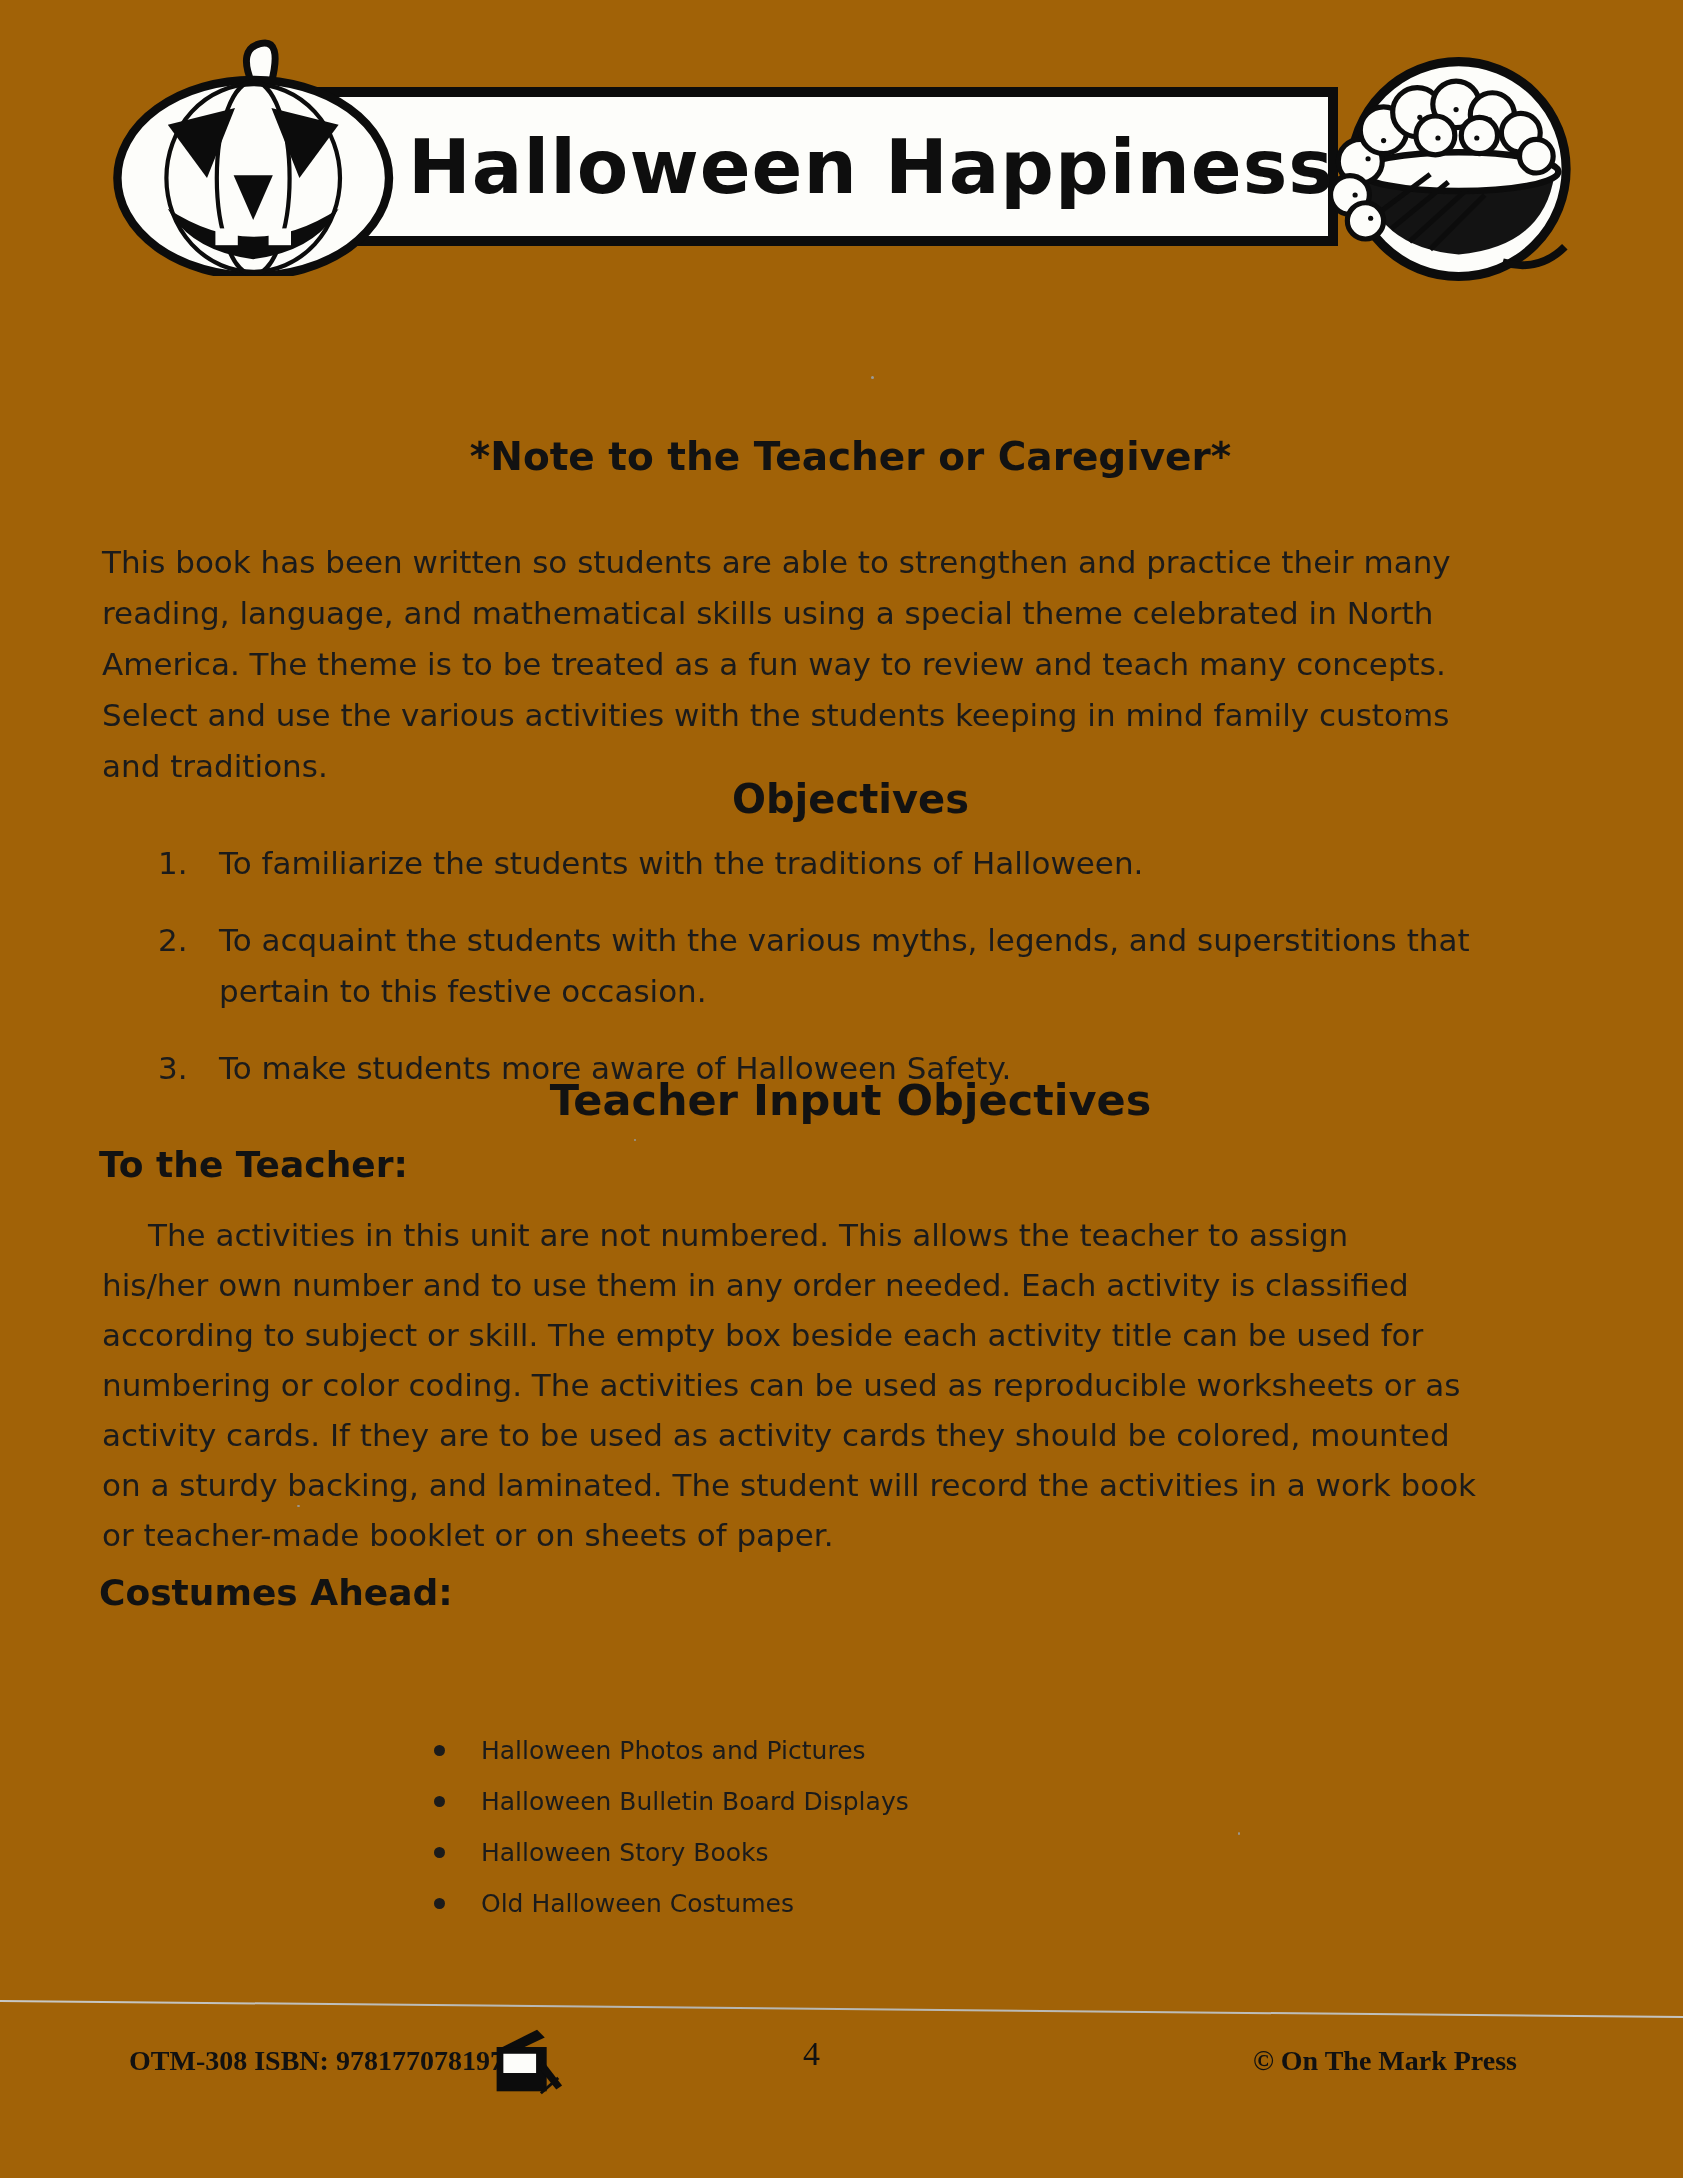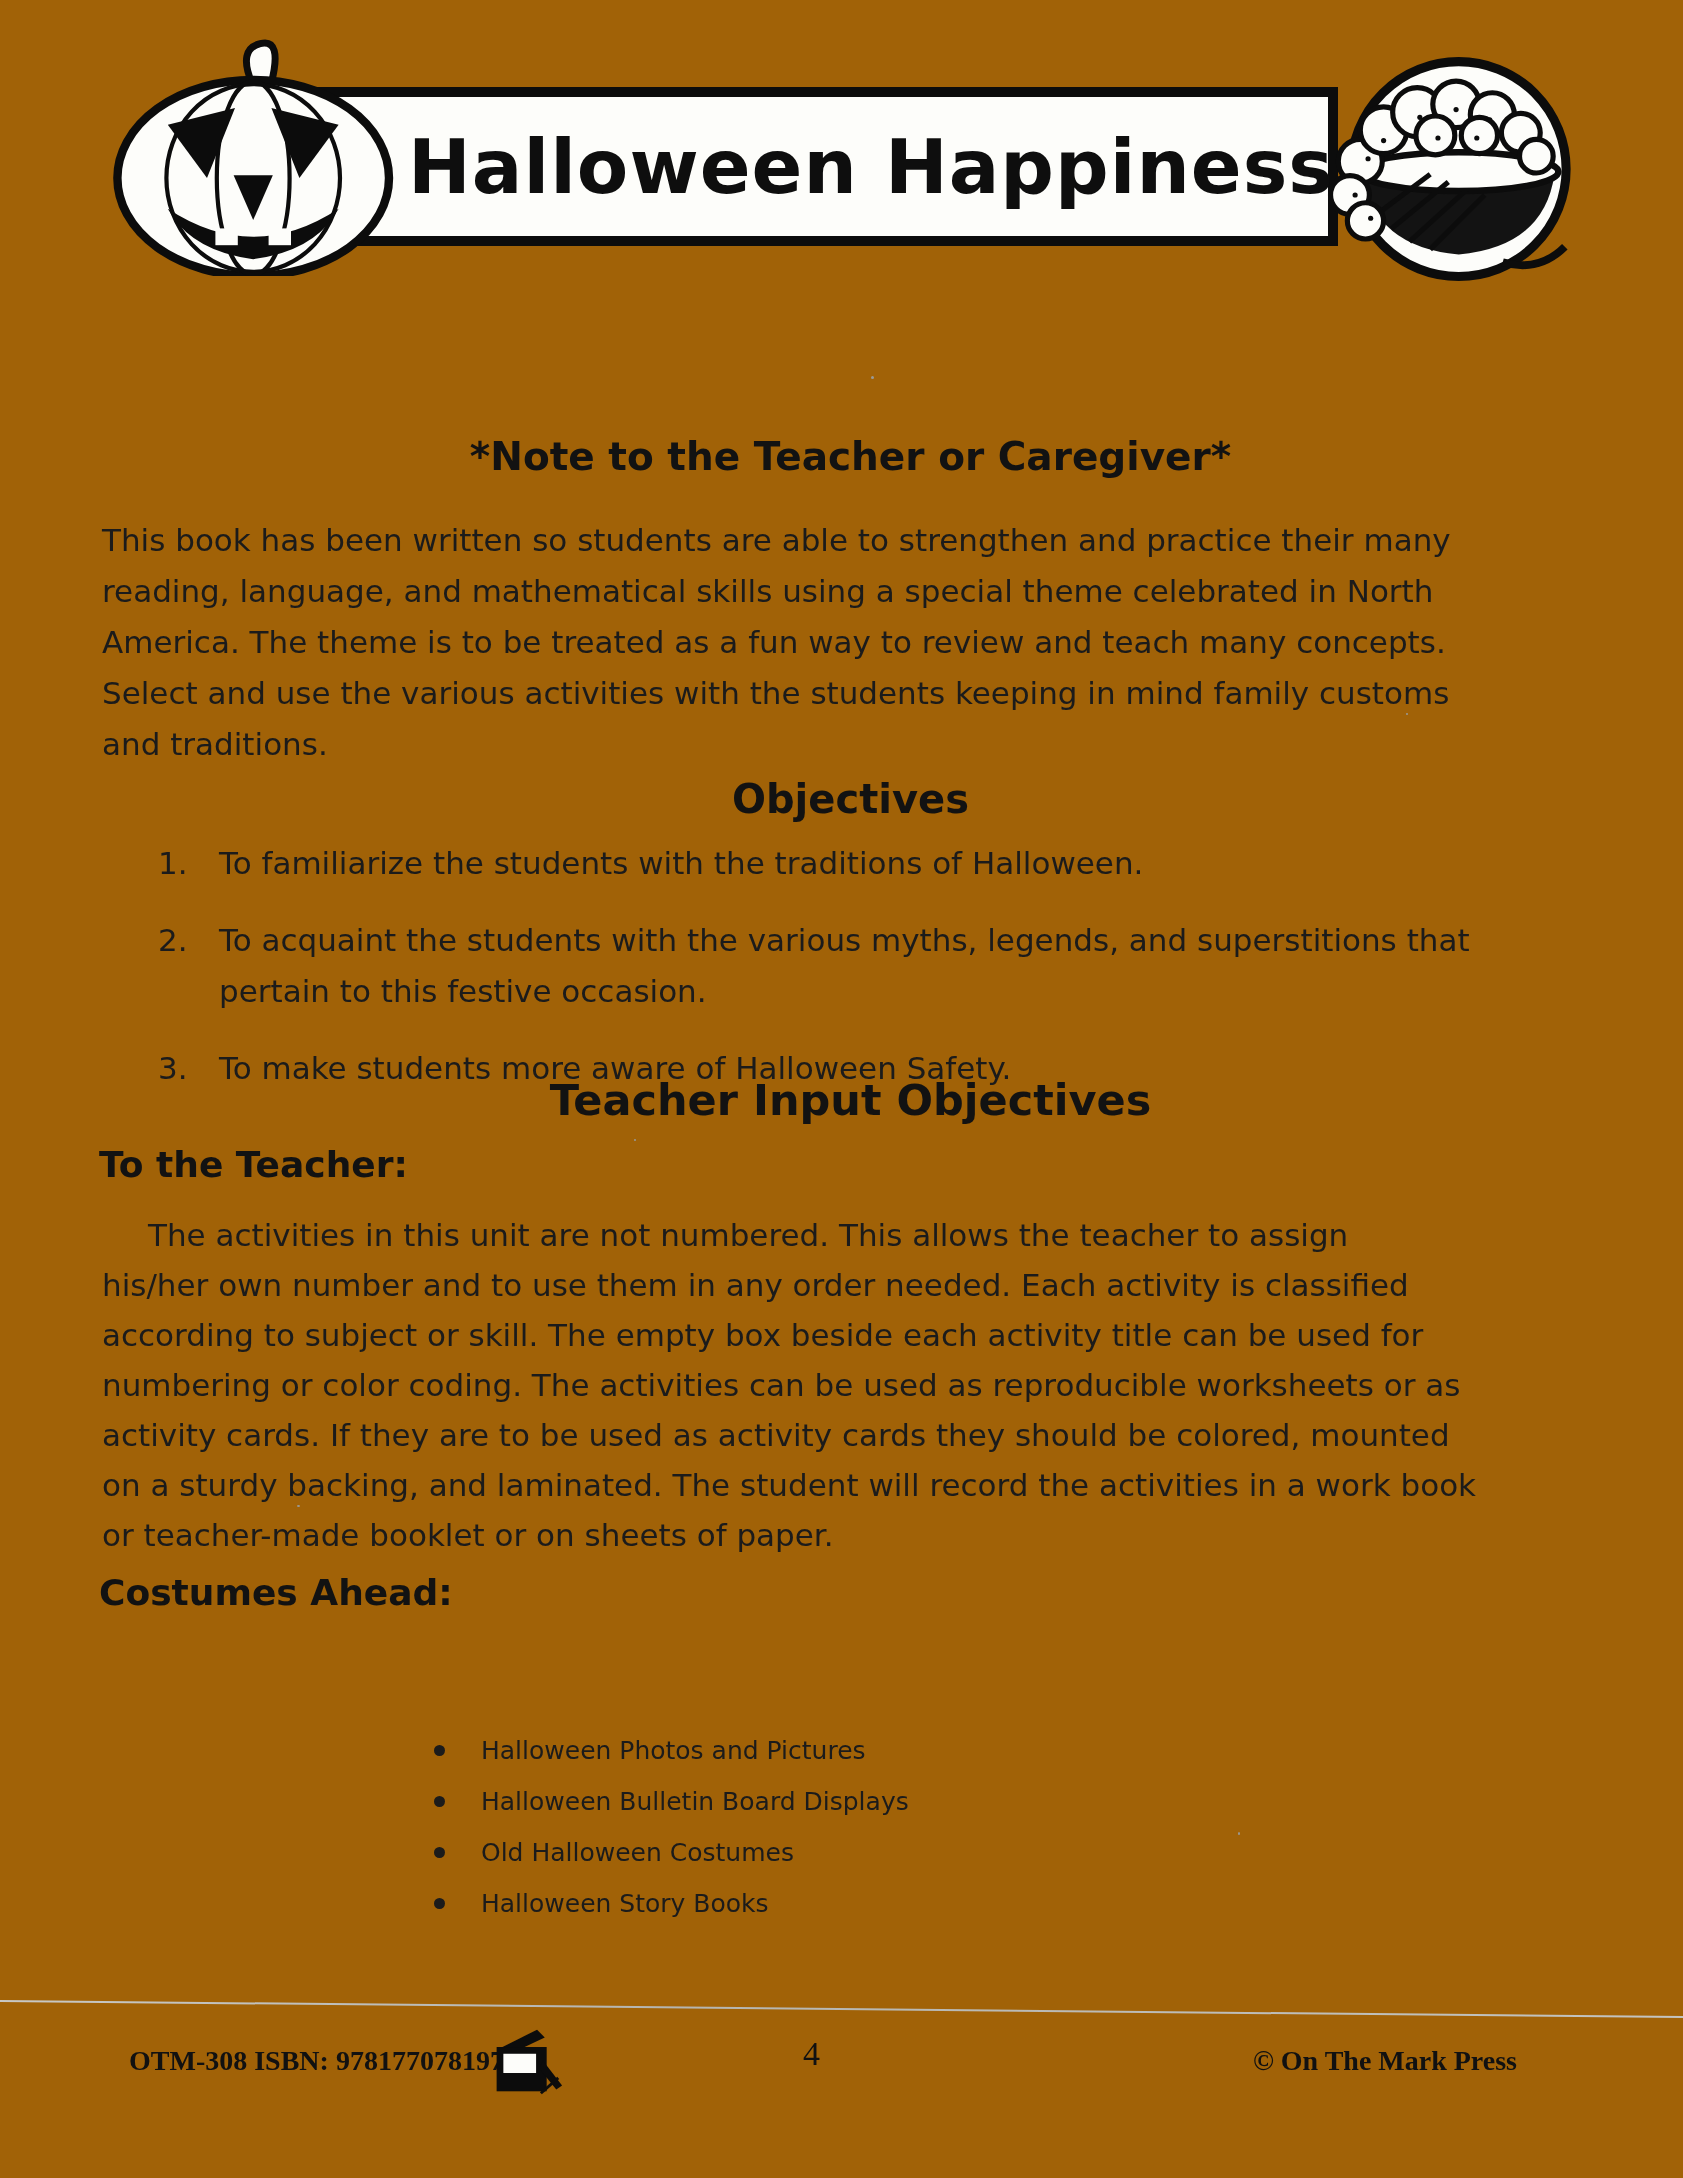--- a/index.html
+++ b/index.html
@@ -33,21 +33,21 @@
   .h-center{position:absolute;left:9px;width:1683px;text-align:center;font-weight:bold;color:#121212;}
   .note-heading{top:434px;font-size:39px;}
   .objectives-heading{top:776px;font-size:40px;}
   .tis-heading{top:1075px;font-size:43px;}
   .body-par{
     position:absolute;left:102px;width:1485px;
     font-size:31px;line-height:51px;
     white-space:pre-line;
     color:#1b1b1b;
   }
-  .par-note{top:515px;}
+  .par-note{top:537px;}
   .par-teacher{top:1210px;line-height:50px;text-indent:46px;}
   .collect-line{top:1659px;white-space:normal;}
   .sub-heading{
     position:absolute;left:99px;
     font-size:36px;font-weight:bold;color:#121212;
   }
   .to-teacher{top:1144px;}
   .planning{top:1572px;}
   
   .obj-list{position:absolute;left:158px;top:838px;width:1406px;}
@@ -182,25 +182,25 @@
     <div class="bullet-row">
       <span class="bullet-dot"></span>
       <span>Halloween Photos and Pictures</span>
     </div>
     <div class="bullet-row">
       <span class="bullet-dot"></span>
       <span>Halloween Bulletin Board Displays</span>
     </div>
     <div class="bullet-row">
       <span class="bullet-dot"></span>
+      <span>Halloween Story Books</span>
+    </div>
+    <div class="bullet-row">
+      <span class="bullet-dot"></span>
       <span>Old Halloween Costumes</span>
-    </div>
-    <div class="bullet-row">
-      <span class="bullet-dot"></span>
-      <span>Halloween Story Books</span>
     </div>
   </div>
 
   <div class="scan-line"></div>
   <div class="footer-left">OTM-308  ISBN: 9781770781979</div>
   <svg class="footer-logo" viewBox="0 0 80 80">
     <polygon points="12,28 52,8 60,16 22,34" fill="#0c0c0c"></polygon>
     <rect x="10" y="26" width="52" height="46" fill="#0c0c0c"></rect>
     <rect x="17" y="33" width="34" height="20" fill="#fdfdfa"></rect>
     <polygon points="58,40 78,66 72,70 54,48" fill="#0c0c0c"></polygon>

